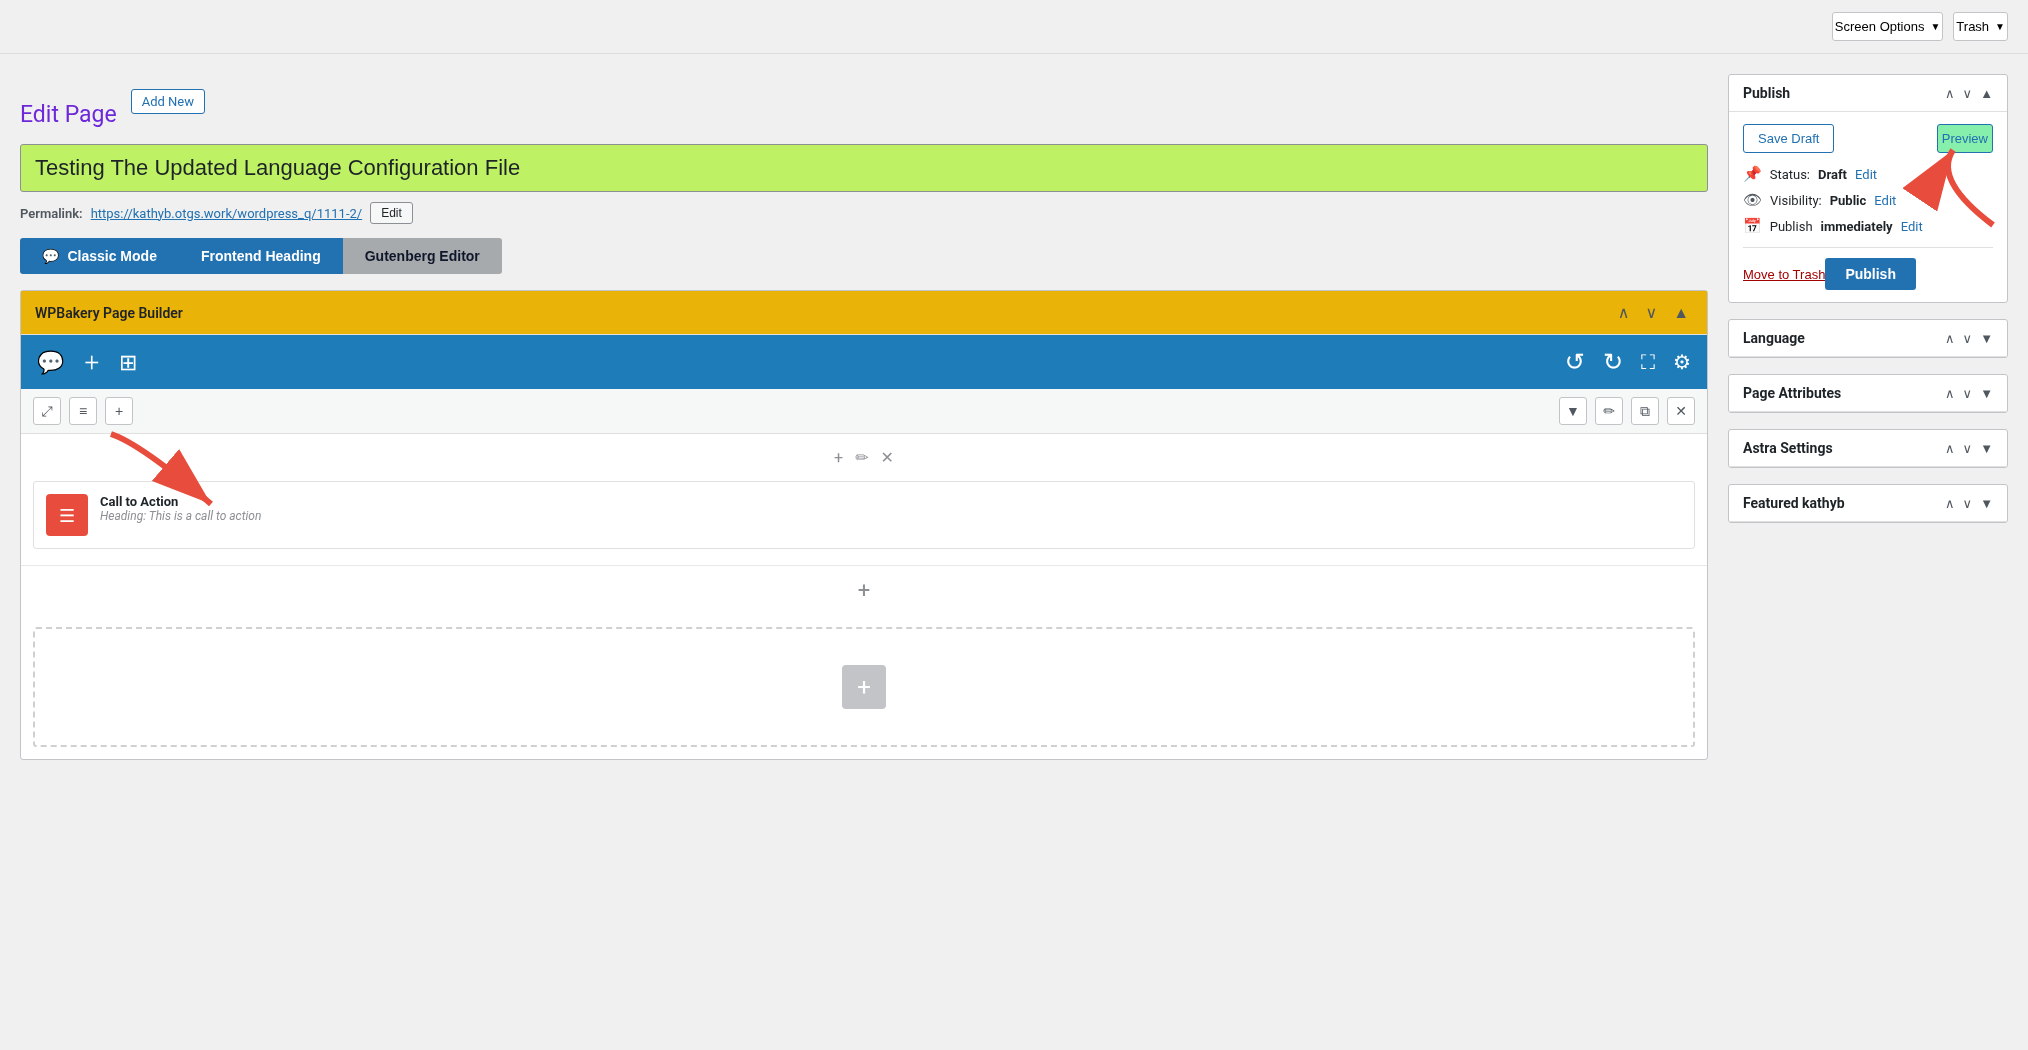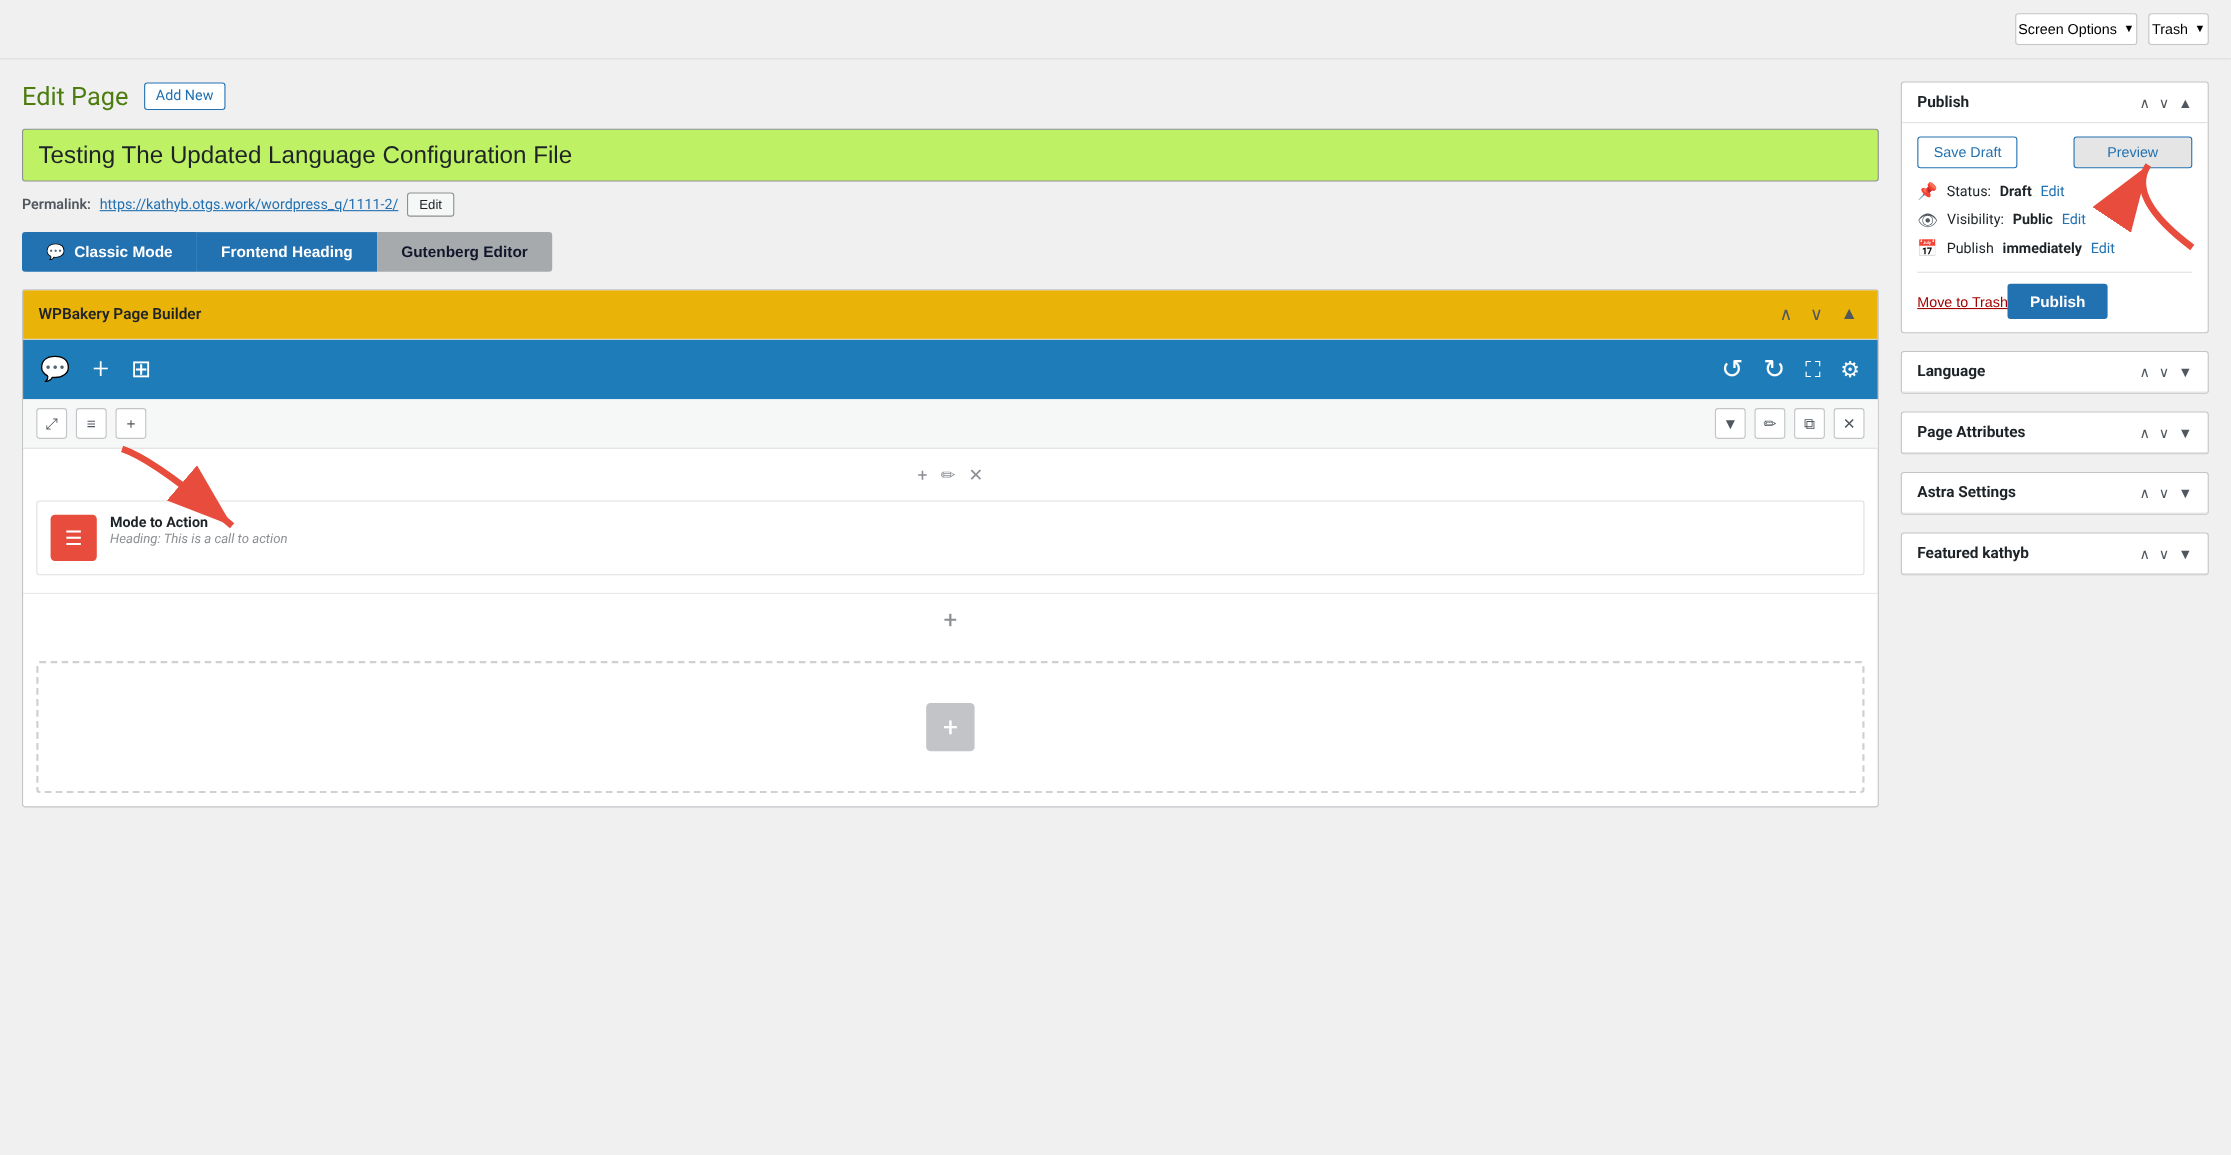--- a/index.html
+++ b/index.html
@@ -42,21 +42,22 @@
     }
     .page-header {
       display: flex;
       align-items: center;
       gap: 14px;
       margin-bottom: 16px;
     }
     .page-title {
       font-size: 23px;
       font-weight: 400;
-      color: #4d7c0f;
+      color: #6d28d9;
+      margin-top: 27px;
     }
     .add-new-btn {
       border: 1px solid #2271b1;
       color: #2271b1;
       background: #fff;
       padding: 4px 10px;
       border-radius: 3px;
       font-size: 13px;
       cursor: pointer;
       text-decoration: none;
@@ -319,22 +320,22 @@
       color: #2271b1;
       background: #fff;
       padding: 6px 14px;
       border-radius: 3px;
       font-size: 13px;
       cursor: pointer;
     }
     .preview-btn {
       border: 1px solid #2271b1;
       color: #2271b1;
-      background: #e5e5e5;
-      padding: 6px 30px;
+      background: #86efac;
+      padding: 6px 4px;
       border-radius: 3px;
       font-size: 13px;
       cursor: pointer;
       margin-left: auto;
     }
     .publish-meta-row {
       display: flex;
       align-items: center;
       gap: 8px;
       margin-bottom: 8px;
@@ -484,21 +485,21 @@
             <span>+</span>
             <span>✏</span>
             <span>✕</span>
           </div>
 
           <div class="element-block">
             <div class="element-icon">
               <span>☰</span>
             </div>
             <div class="element-info">
-              <span class="element-name">Mode to Action</span>
+              <span class="element-name">Call to Action</span>
               <span class="element-desc">Heading: This is a call to action</span>
             </div>
           </div>
         </div>
 
         <div class="add-row-btn">+</div>
 
         <div class="empty-row">
           <div class="empty-row-btn">+</div>
         </div>

